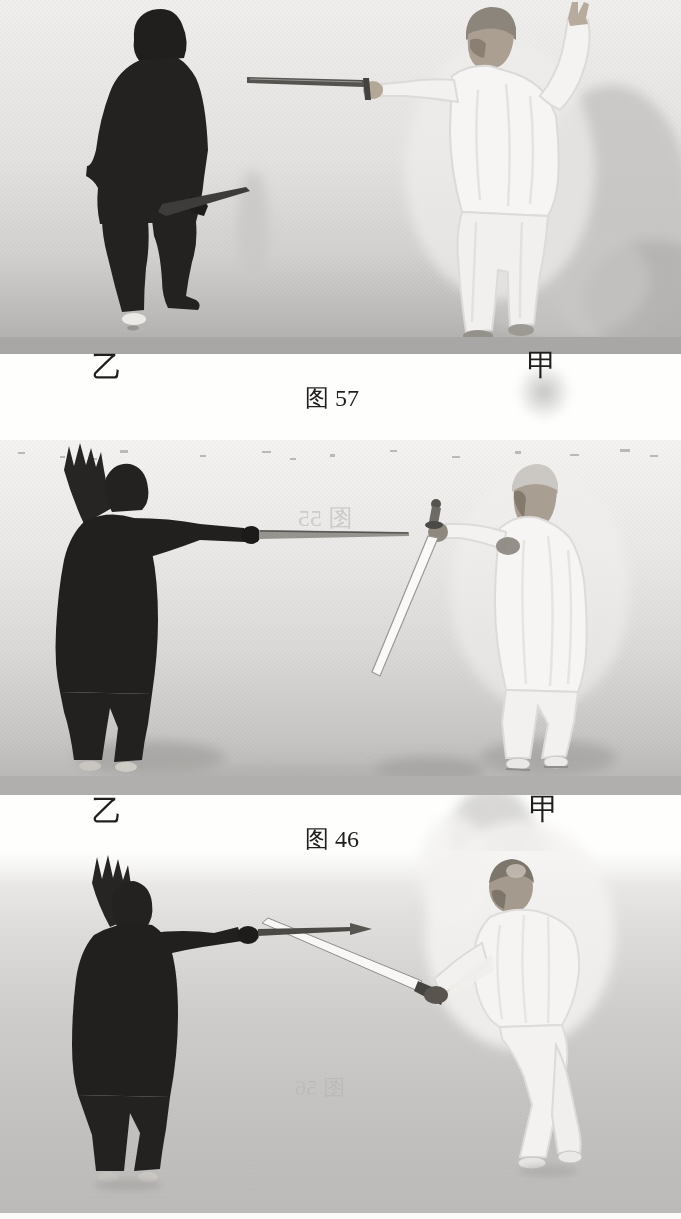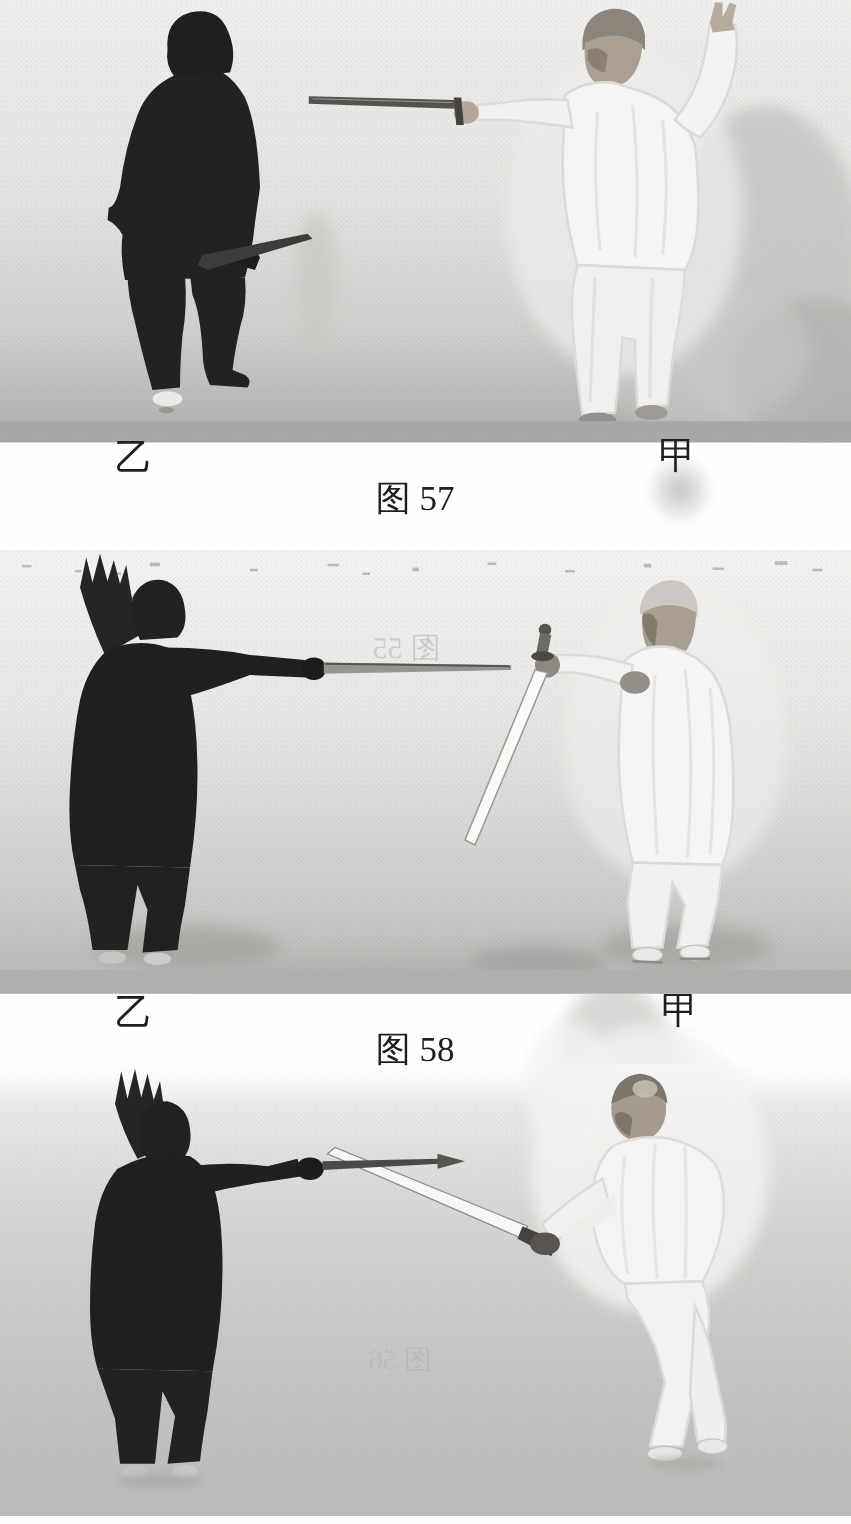--- a/index.html
+++ b/index.html
@@ -3,21 +3,21 @@
 <meta charset="utf-8">
 <style>
   html,body{margin:0;padding:0;background:#ffffff;}
   .page{position:relative;width:681px;height:1219px;background:#fefefd;overflow:hidden;
         font-family:"Liberation Serif","DejaVu Serif",serif;}
   .photo{position:absolute;left:0;z-index:1;}
   .photo svg{display:block;}
   .cjk-label{position:absolute;z-index:5;color:#1f1e1d;line-height:1;
              font-family:"Liberation Serif","DejaVu Serif",serif;}
   .side-label{font-size:30px;}
-  .fig-caption{position:absolute;left:0;width:664px;text-align:center;font-size:28px;
+  .fig-caption{position:absolute;left:0;width:664px;text-align:center;font-size:24px;
                z-index:5;color:#1f1e1d;line-height:1;
                font-family:"Liberation Serif","DejaVu Serif",serif;}
   .smudge{position:absolute;z-index:2;filter:blur(4px);
           background:radial-gradient(ellipse at center,rgba(148,147,145,.55) 0%,rgba(148,147,145,0) 70%);}
 </style>
 </head>
 <body>
 
 <div class="page">
 
@@ -160,21 +160,21 @@
         <ellipse cx="556" cy="322" rx="12" ry="6" fill="#eceae8" stroke="#c6c5c3"></ellipse>
         <path d="M506,329 L530,330 M544,327 L568,327" stroke="#8e8d8b" stroke-width="2" fill="none"></path>
       </g>
       <rect y="336" width="681" height="19" fill="#b1b0ae"></rect>
       <rect y="336" width="681" height="19" fill="url(#ht)"></rect>
     </svg>
   </div>
 
   <span class="cjk-label side-label" style="left:92px;top:796px;">乙</span>
   <span class="cjk-label side-label" style="left:529px;top:794px;">甲</span>
-  <div class="fig-caption" style="top:827px;">图 58</div>
+  <div class="fig-caption" style="top:827px;">图 46</div>
 
   <div class="photo" style="top:795px;height:424px;" aria-label="乙 in black thrusts with raised rear arm; 甲 in white bends forward, the two blades crossing between the performers. Caption cropped at page bottom.">
     <svg width="681" height="424" viewBox="0 0 681 424">
       <defs>
         <linearGradient id="g3" x1="0" y1="0" x2="0" y2="1">
           <stop offset="0" stop-color="#f3f2f0"></stop>
             <stop offset=".2" stop-color="#e0dfdd"></stop>
           <stop offset=".45" stop-color="#cfcecc"></stop>
             <stop offset=".75" stop-color="#c3c2c0"></stop>
           <stop offset="1" stop-color="#bcbbb9"></stop>

